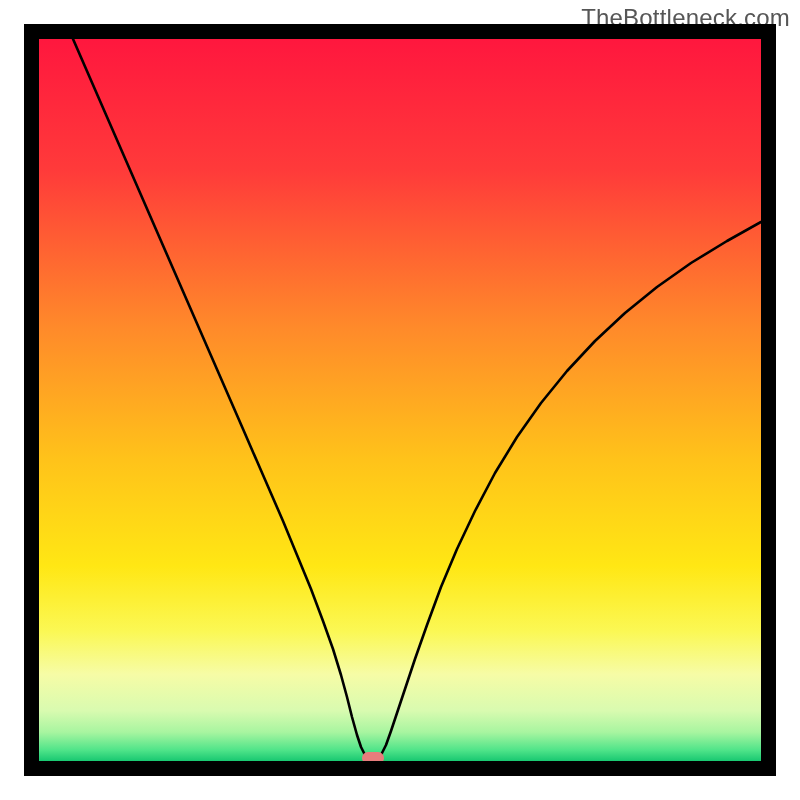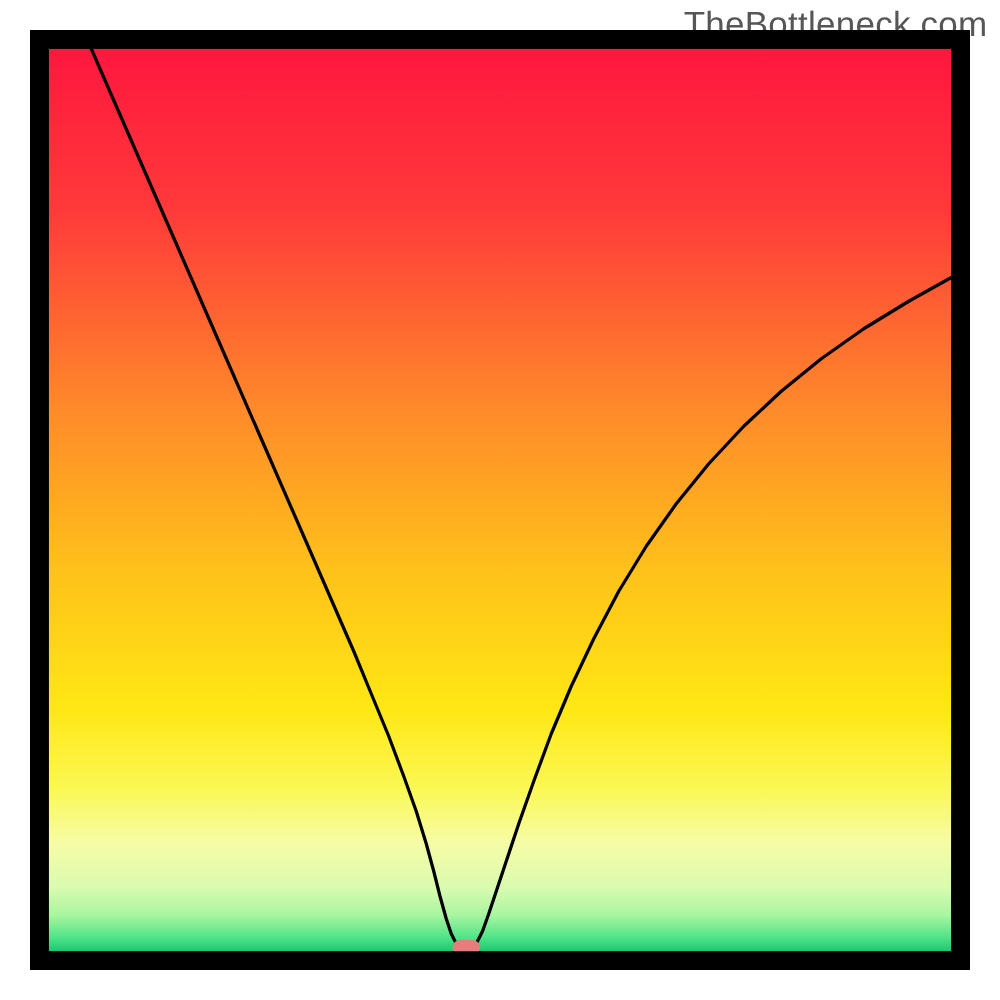--- a/index.html
+++ b/index.html
@@ -13,21 +13,21 @@
   .container {
     position: relative;
     width: 800px;
     height: 800px;
   }
   .watermark {
     position: absolute;
     top: 4px;
     right: 10px;
     font-family: Arial, Helvetica, sans-serif;
-    font-size: 28px;
+    font-size: 24px;
     font-weight: 500;
     color: #565656;
     letter-spacing: 0.2px;
   }
   .plot-frame {
     position: absolute;
     left: 24px;
     top: 24px;
     width: 752px;
     height: 752px;

